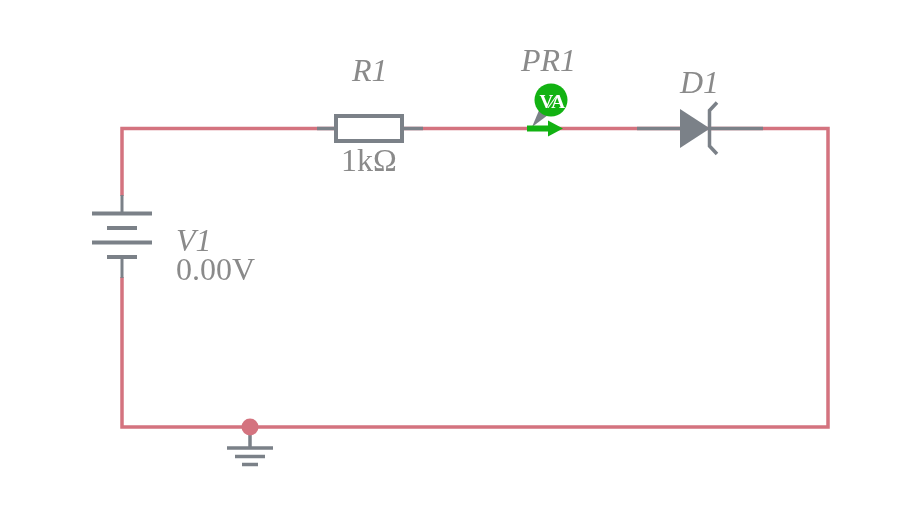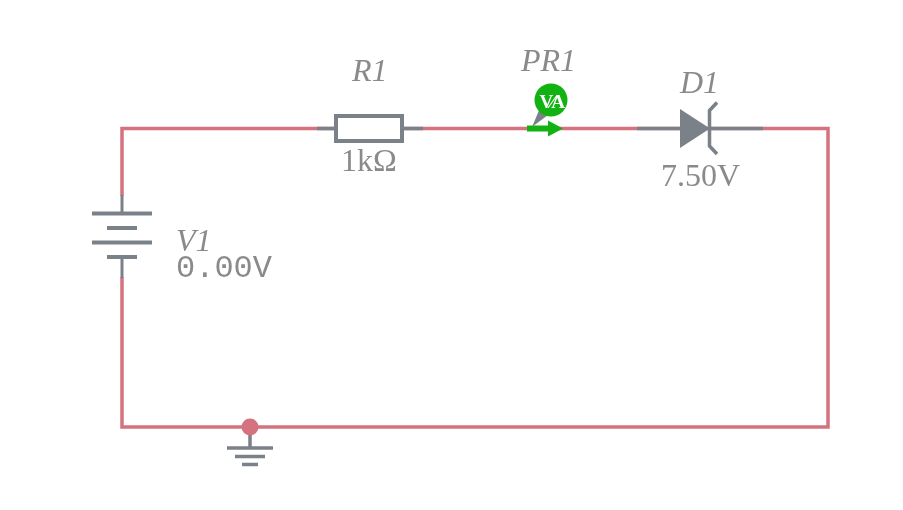--- a/index.html
+++ b/index.html
@@ -65,23 +65,22 @@
       <line x1="250" y1="430" x2="250" y2="448" stroke="#7b8188" stroke-width="3.5"></line>
       <line x1="227" y1="448" x2="273" y2="448" stroke="#7b8188" stroke-width="3.5"></line>
       <line x1="235" y1="456.5" x2="265" y2="456.5" stroke="#7b8188" stroke-width="3.5"></line>
       <line x1="242" y1="464.5" x2="258" y2="464.5" stroke="#7b8188" stroke-width="3.5"></line>
     </g>
 
     <circle cx="250" cy="427" r="8.5" fill="#d4737f"></circle>
   </svg>
 
   <div class="lbl it" style="left:176px; top:199px;margin-top:25px;">V1</div>
-  <div class="lbl" style="left:176px; top:253px;font-family:Liberation Mono, monospace;">0.00V</div>
+  <div class="lbl" style="left:176px; top:253px;">0.00V</div>
 
   <div class="lbl it" style="left:352px; top:54px;">R1</div>
   <div class="lbl" style="left:341px; top:144px;">1kΩ</div>
 
   <div class="lbl it" style="left:521px; top:44px;">PR1</div>
 
   <div class="lbl it" style="left:680px; top:66px;">D1</div>
-  <div class="lbl" style="left:661px; top:159px;">7.50V</div>
 
 </div>
 
 </body></html>

